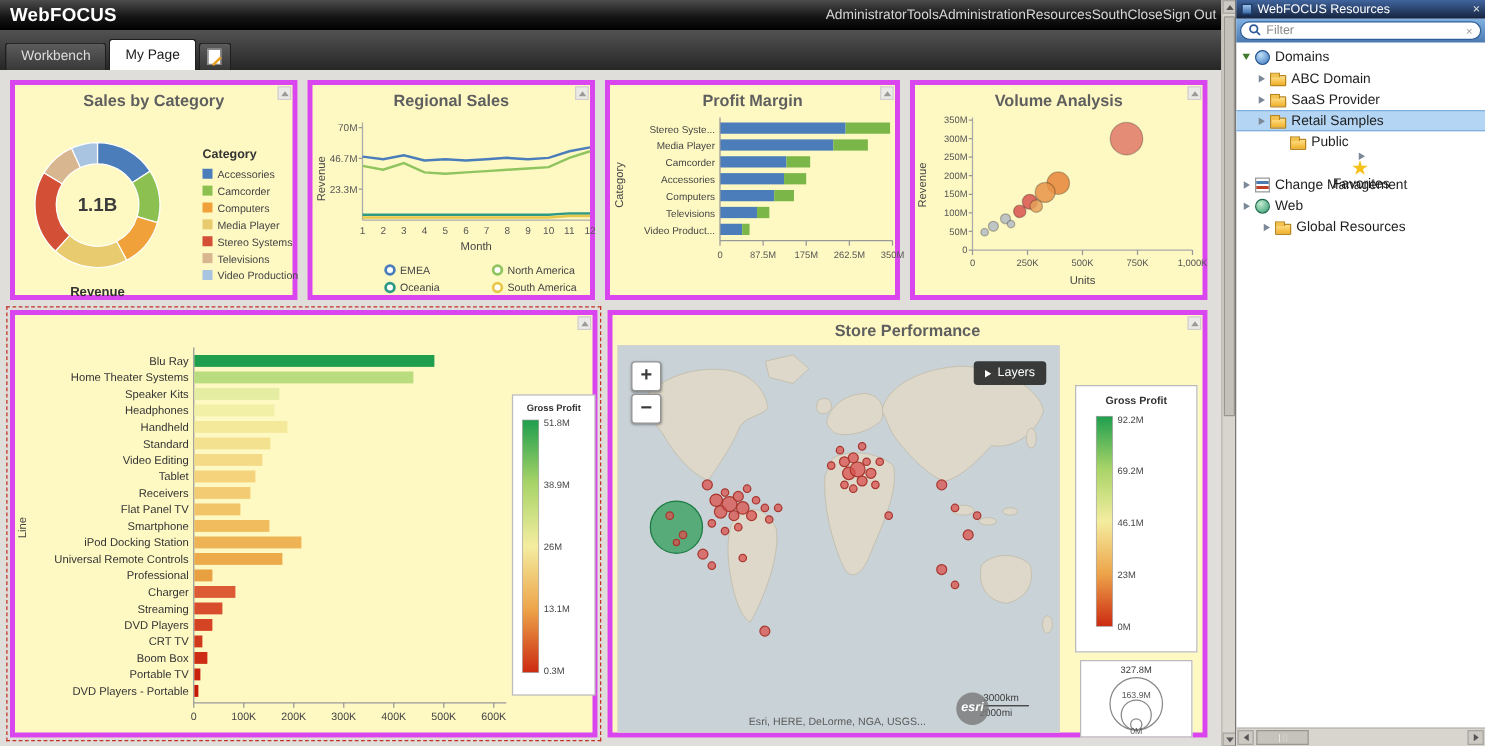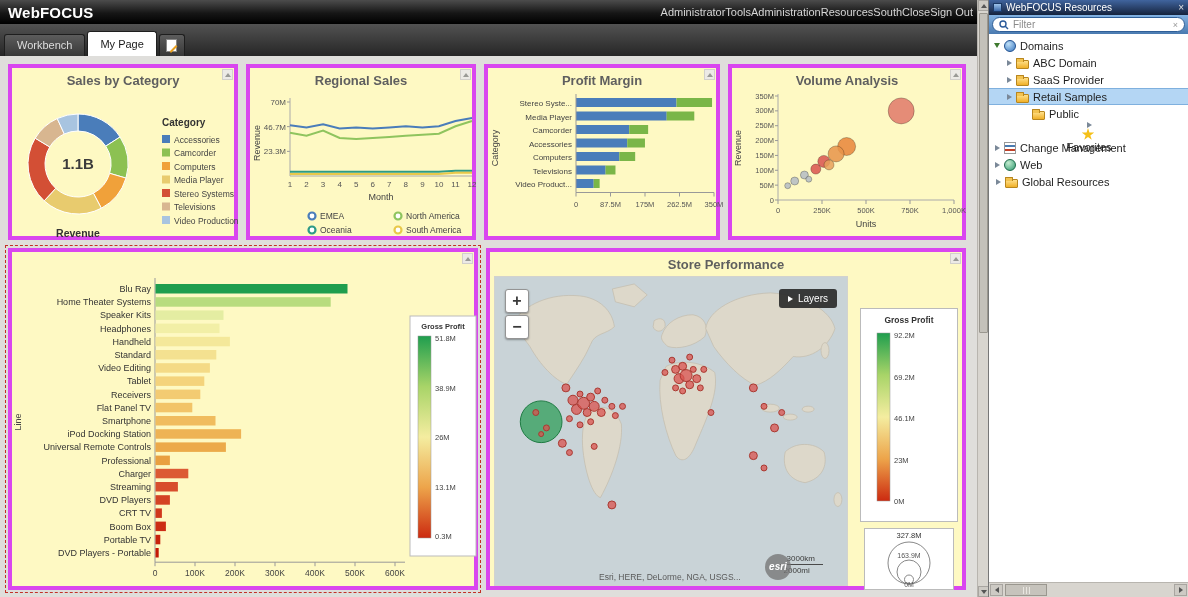--- a/index.html
+++ b/index.html
@@ -516,21 +516,21 @@
         <div class="tree-row" style="padding-left: 3px;">
           <span class="tw tw-col"></span>
           <span class="ticon icon-change"></span>
           <span>Change Management</span>
         </div>
         <div class="tree-row" style="padding-left: 3px;">
           <span class="tw tw-col"></span>
           <span class="ticon icon-web"></span>
           <span>Web</span>
         </div>
-        <div class="tree-row" style="padding-left: 4px;">
+        <div class="tree-row" style="padding-left: 19px;">
           <span class="tw tw-col"></span>
           <span class="ticon icon-folder"></span>
           <span>Global Resources</span>
         </div>
       </div>
     <div class="res-hscroll">
       <div class="hs-btn hs-left"></div>
       <div class="hs-thumb">
           <span class="hs-grip"></span>
           <span class="hs-grip"></span>

